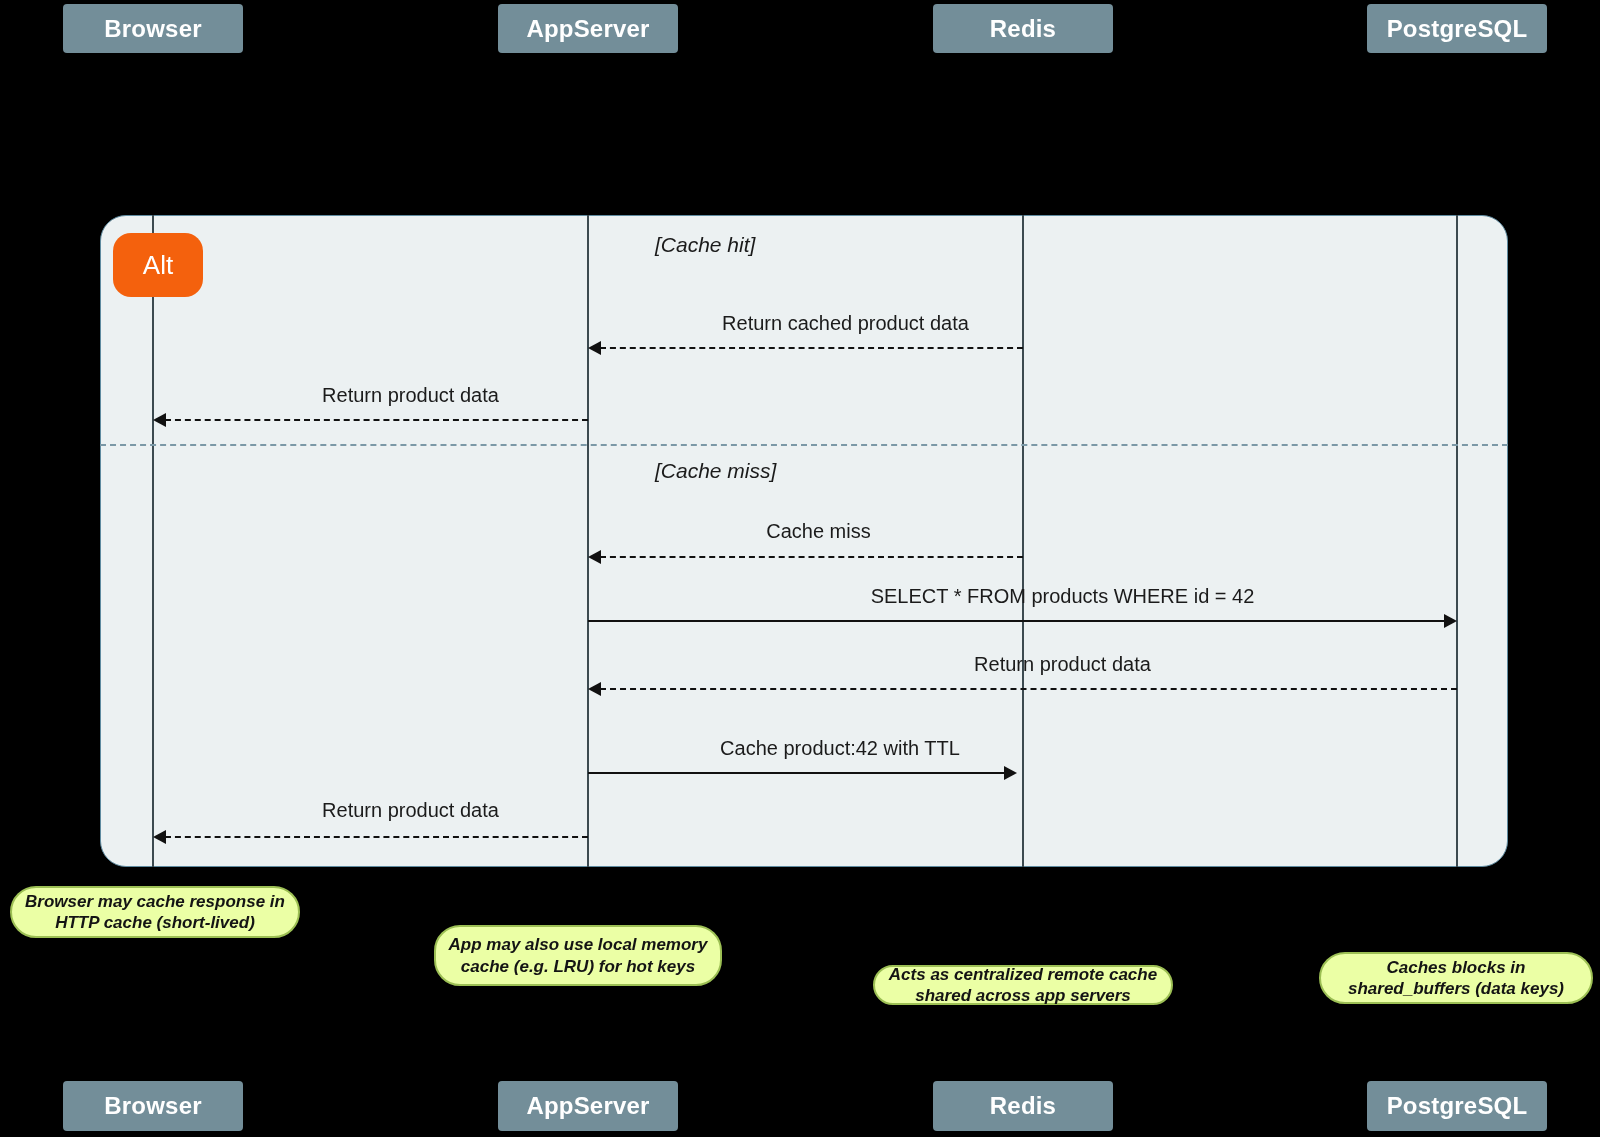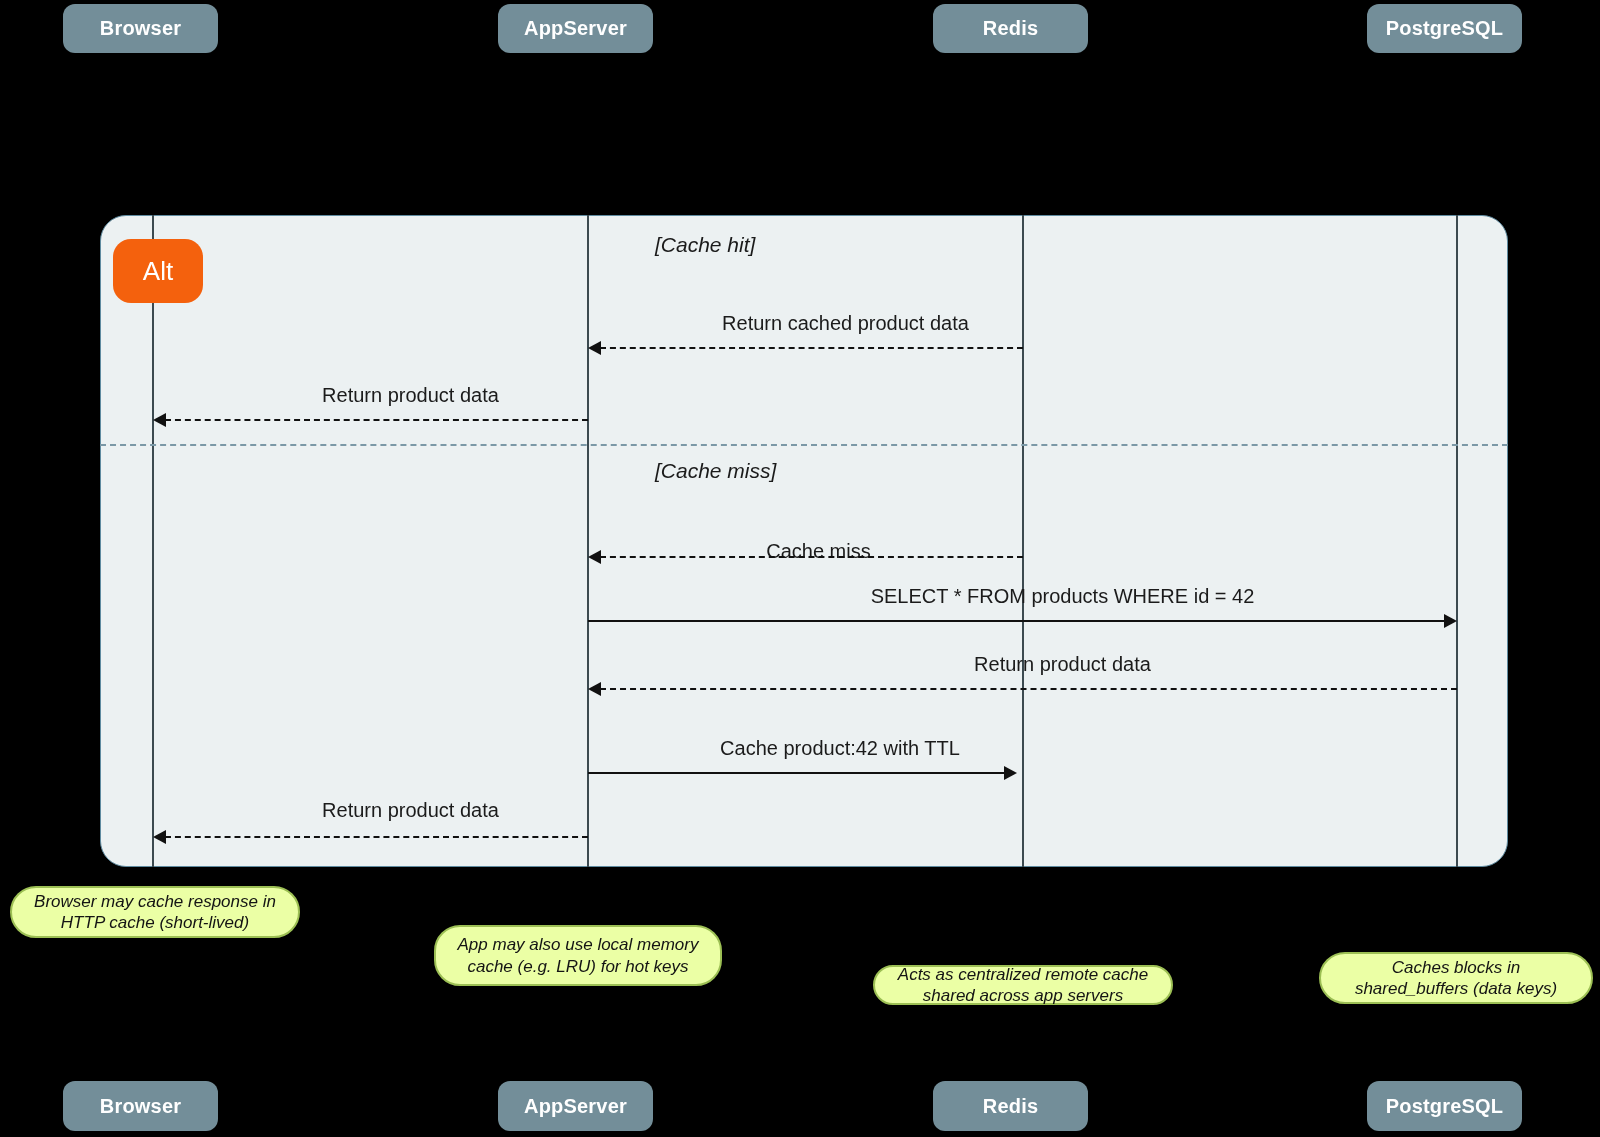--- a/index.html
+++ b/index.html
@@ -2,23 +2,23 @@
 <html style="--background: #000000; --participant-fill: #738E99; --fragment-fill: #ECF1F2; --fragment-border: #5F8BA0; --alt-fill: #F4610D; --note-fill: #EBFFA5; --note-border: #9CBF54; --divider: #7B98A6; --lifeline: #3C4A50; --arrow: #111111;"><head>
 <meta charset="utf-8">
 <style>
   html,body{margin:0;padding:0;background:#000;}
   #canvas{
     position:relative;width:1600px;height:1137px;overflow:hidden;
     background:var(--background,#000);
     font-family:"Liberation Sans",sans-serif;
   }
   .participant{
-    position:absolute;width:155px;height:49px;border-radius:12px;
+    position:absolute;width:180px;height:49px;border-radius:4px;
     background:var(--participant-fill,#738E99);
-    color:#fff;font-weight:700;font-size:20px;
+    color:#fff;font-weight:700;font-size:24px;
     display:flex;align-items:center;justify-content:center;
     letter-spacing:.2px;
   }
   .participant.bottom{height:50px;}
   .fragment{
     position:absolute;left:100px;top:215px;width:1408px;height:652px;
     background:var(--fragment-fill,#ECF1F2);
     border:1px solid var(--fragment-border,#5F8BA0);
     border-radius:26px;box-sizing:border-box;
   }
@@ -27,21 +27,21 @@
     background:var(--lifeline,#3C4A50);
   }
   .divider{
     position:absolute;left:100px;top:444px;width:1408px;height:0;
     border-top:2px dashed var(--divider,#7B98A6);
   }
   .alt-label{
     position:absolute;left:113px;top:233px;width:90px;height:64px;
     background:var(--alt-fill,#F4610D);border-radius:18px;
     color:#fff;font-size:26px;
-    display:flex;align-items:center;justify-content:center;margin-top:6px;
+    display:flex;align-items:center;justify-content:center;
   }
   .guard{
     position:absolute;width:300px;
     font-style:italic;font-size:21px;color:#1b1b1b;
   }
   .msg{
     position:absolute;text-align:center;font-size:20px;color:#1b1b1b;padding-left:40px;
   }
   .arrow{position:absolute;height:0;border-top:2px solid var(--arrow,#111);}
   .arrow.dashed{border-top-style:dashed;}
@@ -54,21 +54,21 @@
     position:absolute;width:0;height:0;
     border-top:7px solid transparent;border-bottom:7px solid transparent;
     border-left:13px solid var(--arrow,#111);
   }
   .note{
     position:absolute;box-sizing:border-box;
     background:var(--note-fill,#EBFFA5);
     border:2px solid var(--note-border,#9CBF54);
     border-radius:26px;
     display:flex;flex-direction:column;align-items:center;justify-content:center;
-    font-style:italic;font-weight:400;font-size:17px;line-height:1.24;
+    font-style:italic;font-weight:700;font-size:17px;line-height:1.24;
     color:#141414;text-align:center;padding:2px 8px;
   }
 </style>
 </head>
 <body>
 
 <div id="canvas">
 
   <div class="participant" style="left:63px;top:4px">Browser</div>
   <div class="participant" style="left:498px;top:4px">AppServer</div>
@@ -91,21 +91,21 @@
   <div class="msg" style="left:588px;width:435px;top:312px">Return cached product data</div>
   <div class="arrow dashed" style="left:600px;width:423px;top:347px"></div>
   <div class="head-left" style="left:588px;top:341px"></div>
 
   <div class="msg" style="left:153px;width:435px;top:384px">Return product data</div>
   <div class="arrow dashed" style="left:165px;width:423px;top:419px"></div>
   <div class="head-left" style="left:153px;top:413px"></div>
 
   <div class="guard" style="left:655px;top:459px">[Cache miss]</div>
 
-  <div class="msg" style="left:588px;width:381px;top:540px">Cache miss</div>
+  <div class="msg" style="left:588px;width:381px;top:520px">Cache miss</div>
   <div class="arrow dashed" style="left:600px;width:423px;top:556px"></div>
   <div class="head-left" style="left:588px;top:550px"></div>
 
   <div class="msg" style="left:588px;width:869px;top:585px">SELECT * FROM products WHERE id = 42</div>
   <div class="arrow" style="left:588px;width:857px;top:620px"></div>
   <div class="head-right" style="left:1444px;top:614px"></div>
 
   <div class="msg" style="left:588px;width:869px;top:653px">Return product data</div>
   <div class="arrow dashed" style="left:600px;width:857px;top:688px"></div>
   <div class="head-left" style="left:588px;top:682px"></div>

